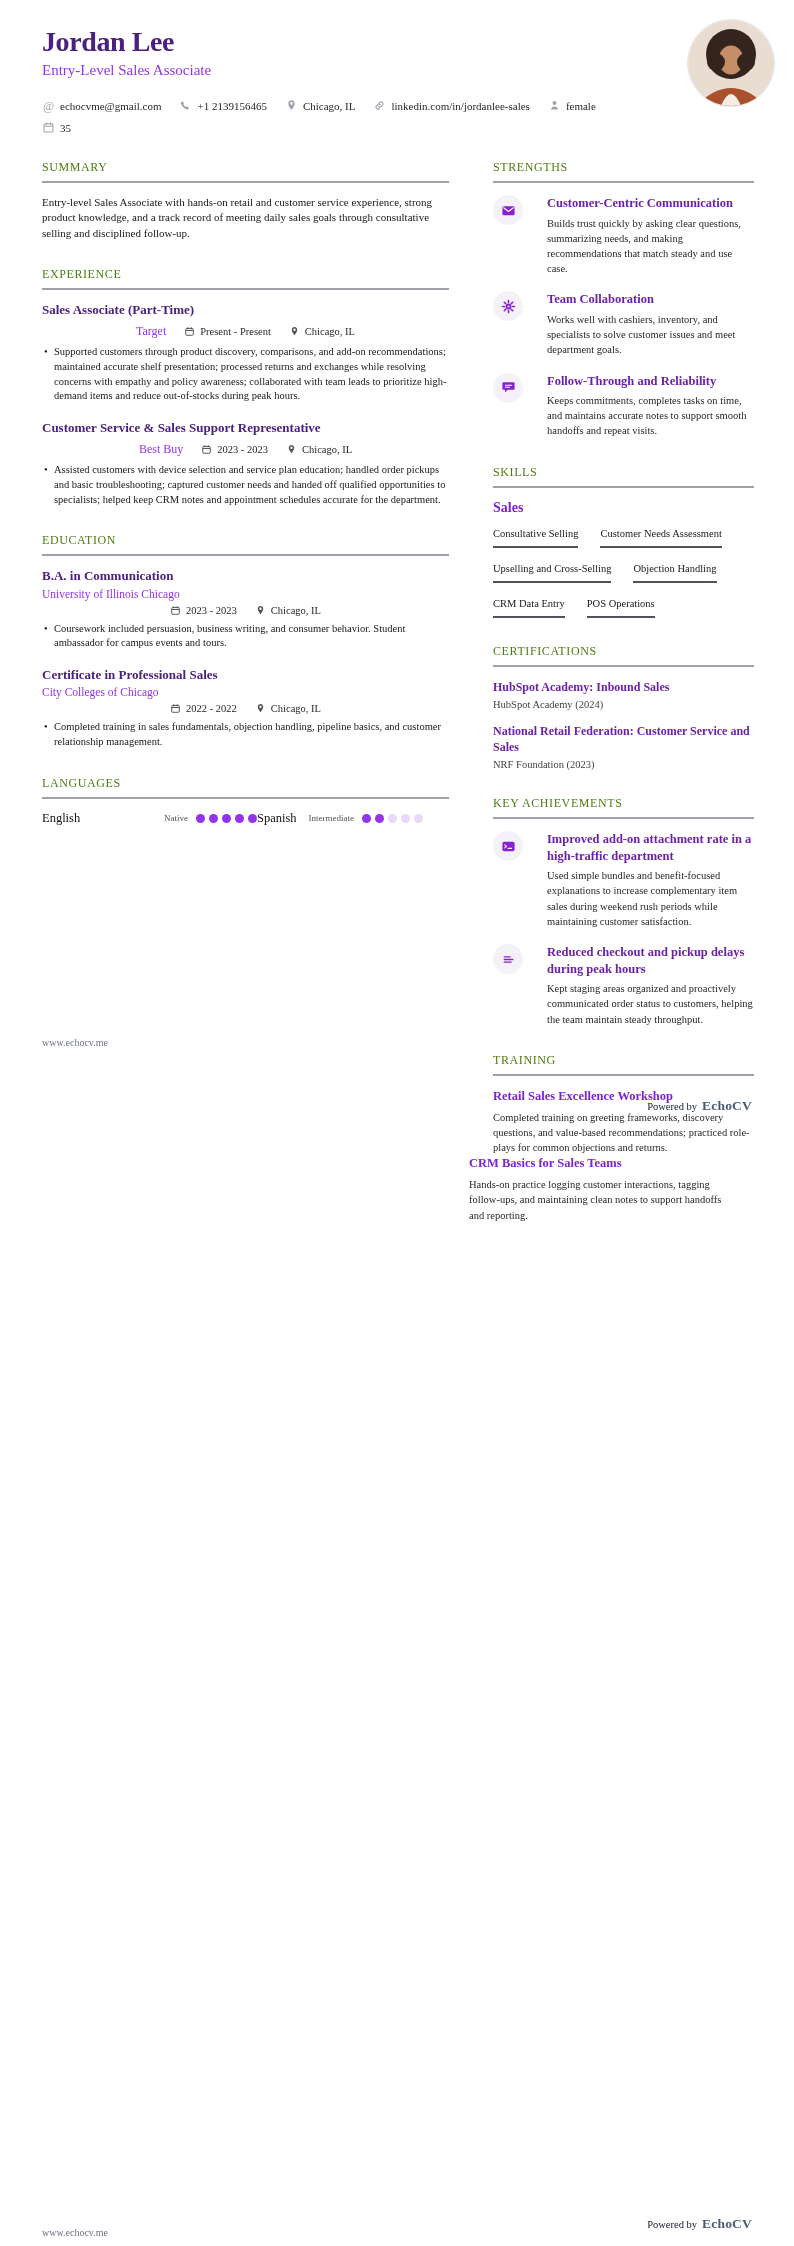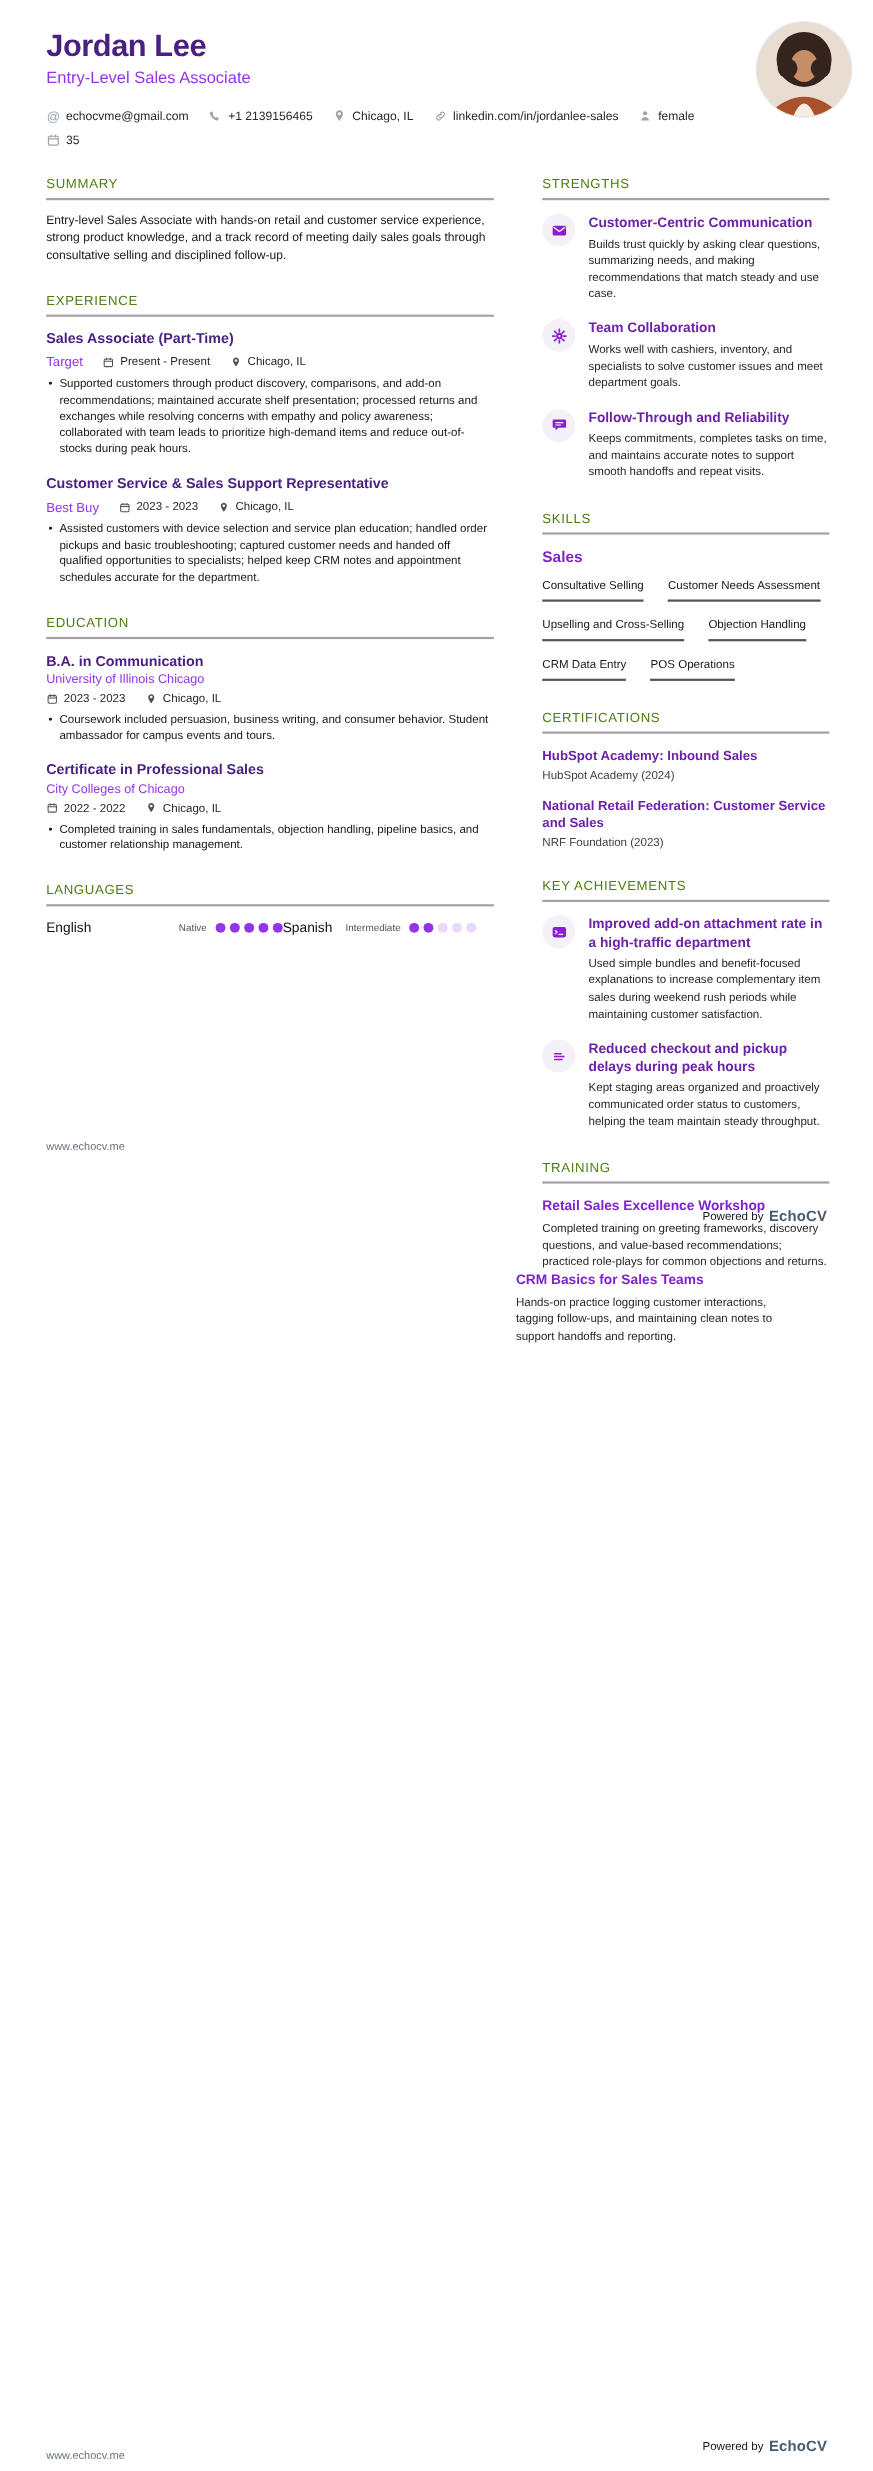--- a/index.html
+++ b/index.html
@@ -5,21 +5,21 @@
   :root{
     --accent:#9333ea;
     --dark:#4a2180;
     --mid:#6b21a8;
     --skill-group:#7e22ce;
     --brand:#4a5b6e;
   }
   *{box-sizing:border-box;margin:0;padding:0;}
   html,body{background:#ffffff;}
   body{font-family:"Liberation Sans","DejaVu Sans",sans-serif;color:#1f2937;}
-  .page{position:relative;width:794px;height:2246px;background:#fff;overflow:hidden;}
+  .page{position:relative;width:794px;height:2246px;background:#fff;overflow:hidden;font-family:Liberation Serif, serif;}
 
   
   .header{padding:26px 42px 0 42px;}
   .name{font-size:28px;font-weight:800;color:var(--dark);letter-spacing:-0.4px;}
   .role{font-size:15px;color:var(--accent);margin-top:4px;font-weight:500;}
   .contact-rows{margin-top:20px;}
   .contact-row{display:flex;align-items:center;gap:18px;margin-bottom:9px;}
   .contact-item{display:flex;align-items:center;gap:5px;font-size:11px;color:#27272a;}
   .cicon{width:13px;height:13px;display:inline-flex;align-items:center;justify-content:center;color:#9ca3af;flex:none;}
   .cicon svg{width:13px;height:13px;}
@@ -34,42 +34,42 @@
 
   .section{margin-bottom:26px;}
   .sec-head{font-size:12px;color:#4d7c0f;letter-spacing:0.6px;font-weight:500;
             border-bottom:2px solid #a1a1aa;padding-bottom:6px;margin-bottom:12px;}
 
   .body-text{font-size:11px;line-height:1.4;color:#18181b;}
 
   
   .job{margin-bottom:16px;}
   .job-title{font-size:13px;font-weight:700;color:var(--dark);line-height:1.25;}
-  .job-meta{display:flex;align-items:center;gap:18px;margin:6px 0 6px 0;flex-wrap:wrap;}
+  .job-meta{display:flex;align-items:center;gap:18px;margin:6px 0 6px 0;flex-wrap:wrap;justify-content:center;}
   .company{color:var(--accent);font-size:12px;font-weight:500;}
   .school{color:var(--accent);font-size:11.5px;font-weight:500;margin:3px 0 5px 0;}
   .meta-item{display:flex;align-items:center;gap:5px;font-size:10.5px;color:#27272a;}
   .micon{width:11px;height:11px;color:#52525b;flex:none;}
   .micon svg{width:11px;height:11px;}
   .bullet{position:relative;padding-left:12px;font-size:10.5px;line-height:1.4;color:#18181b;}
   .bullet::before{content:"\2022";position:absolute;left:2px;top:0;color:#18181b;}
 
   
   .lang-row{display:flex;align-items:center;}
   .lang-item{display:flex;align-items:center;flex:none;}
   .lang-item.first{width:215px;}
   .lang-name{font-size:12.5px;color:#111;}
   .lang-level{font-size:9px;color:#52525b;margin-left:auto;margin-right:8px;text-align:right;}
   .lang-item.second .lang-level{margin-left:12px;}
   .dots{display:flex;gap:4px;align-items:center;}
   .dot{width:9px;height:9px;border-radius:50%;background:#e9d8f7;}
   .dot.filled{background:var(--accent);}
 
   
-  .feat{display:flex;gap:12px;margin-bottom:15px;}
+  .feat{display:flex;gap:24px;margin-bottom:15px;}
   .icon-circle{width:30px;height:30px;border-radius:50%;background:#f4f1f8;display:flex;
                align-items:center;justify-content:center;flex:none;}
   .icon-circle svg{width:15px;height:15px;}
   .feat-body{flex:1;}
   .feat-title{font-size:12.5px;font-weight:600;color:var(--mid);line-height:1.32;margin-bottom:4px;}
   .feat-text{font-size:10.5px;line-height:1.45;color:#27272a;}
 
   
   .skill-group{font-size:14px;font-weight:600;color:var(--skill-group);margin-bottom:12px;}
   .skills-wrap{display:flex;flex-wrap:wrap;column-gap:22px;row-gap:15px;}

